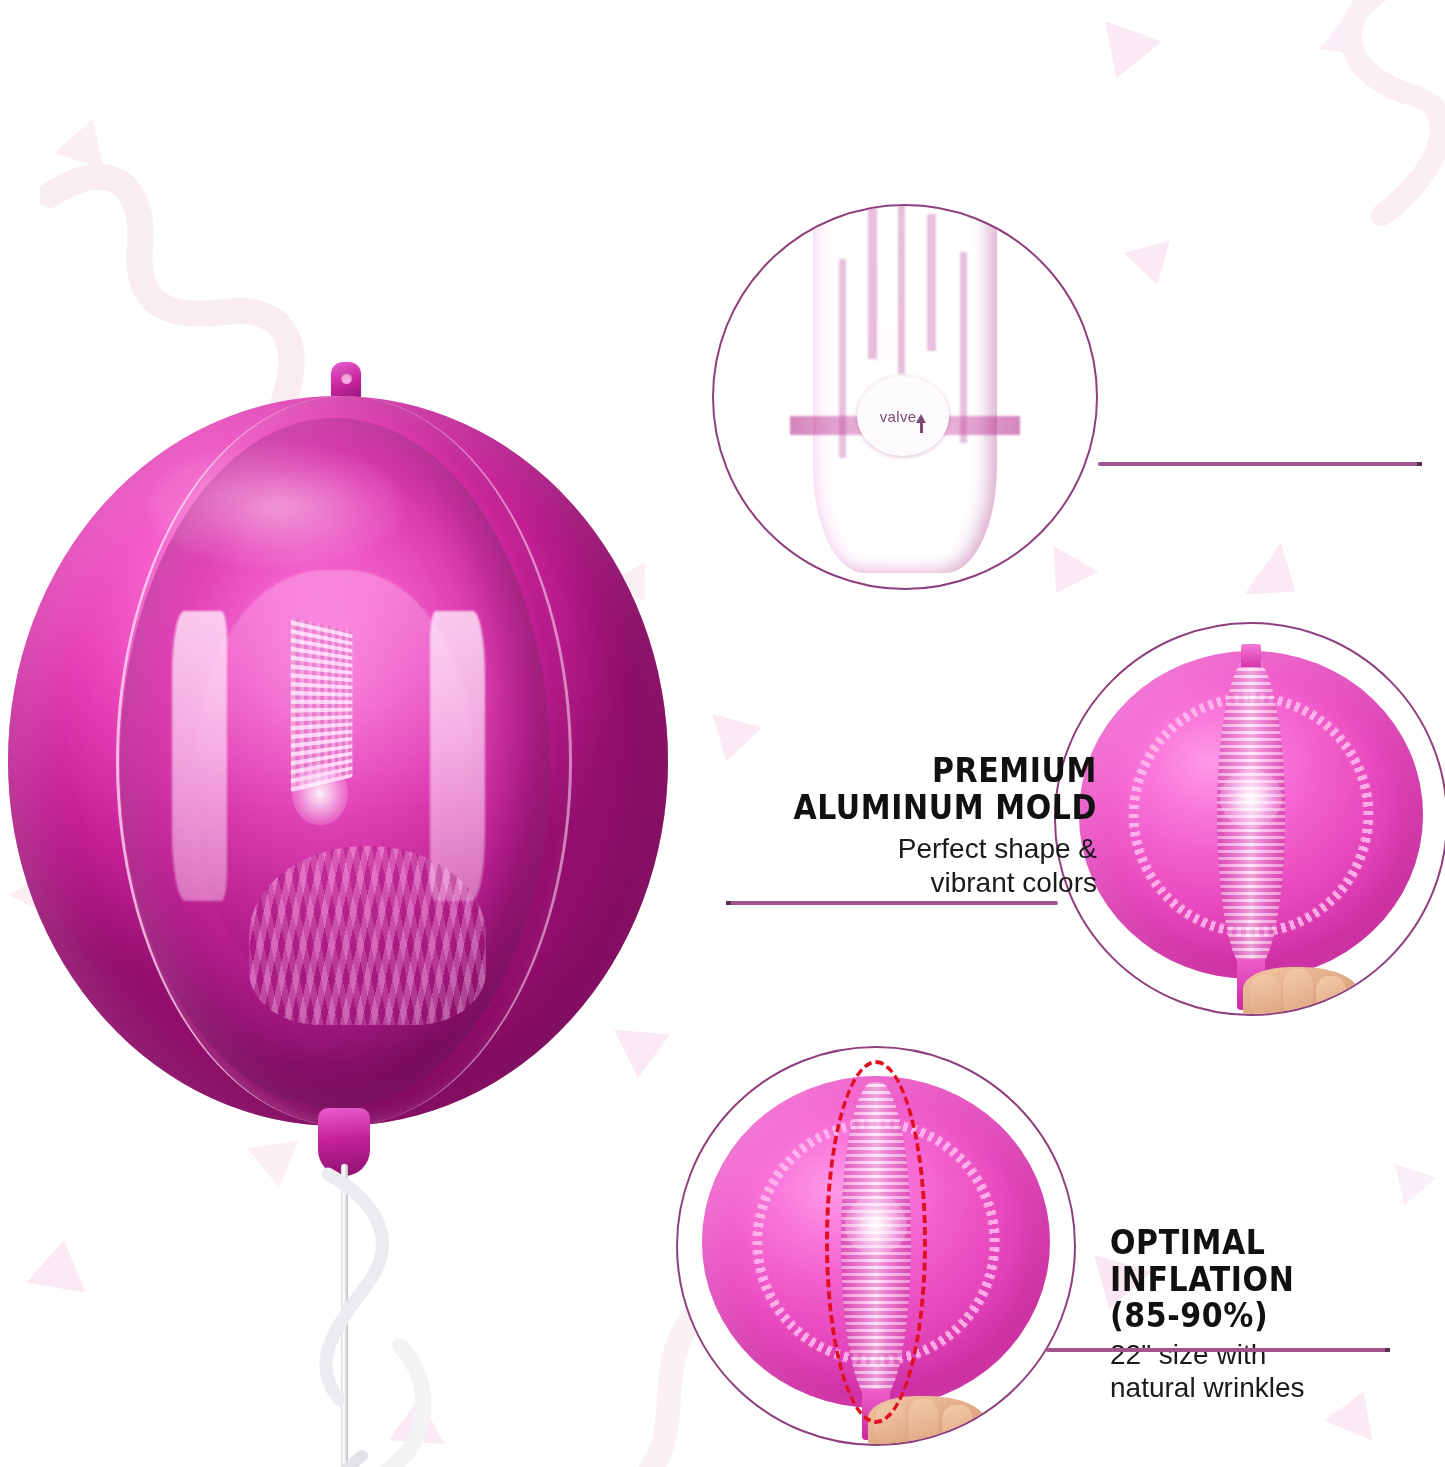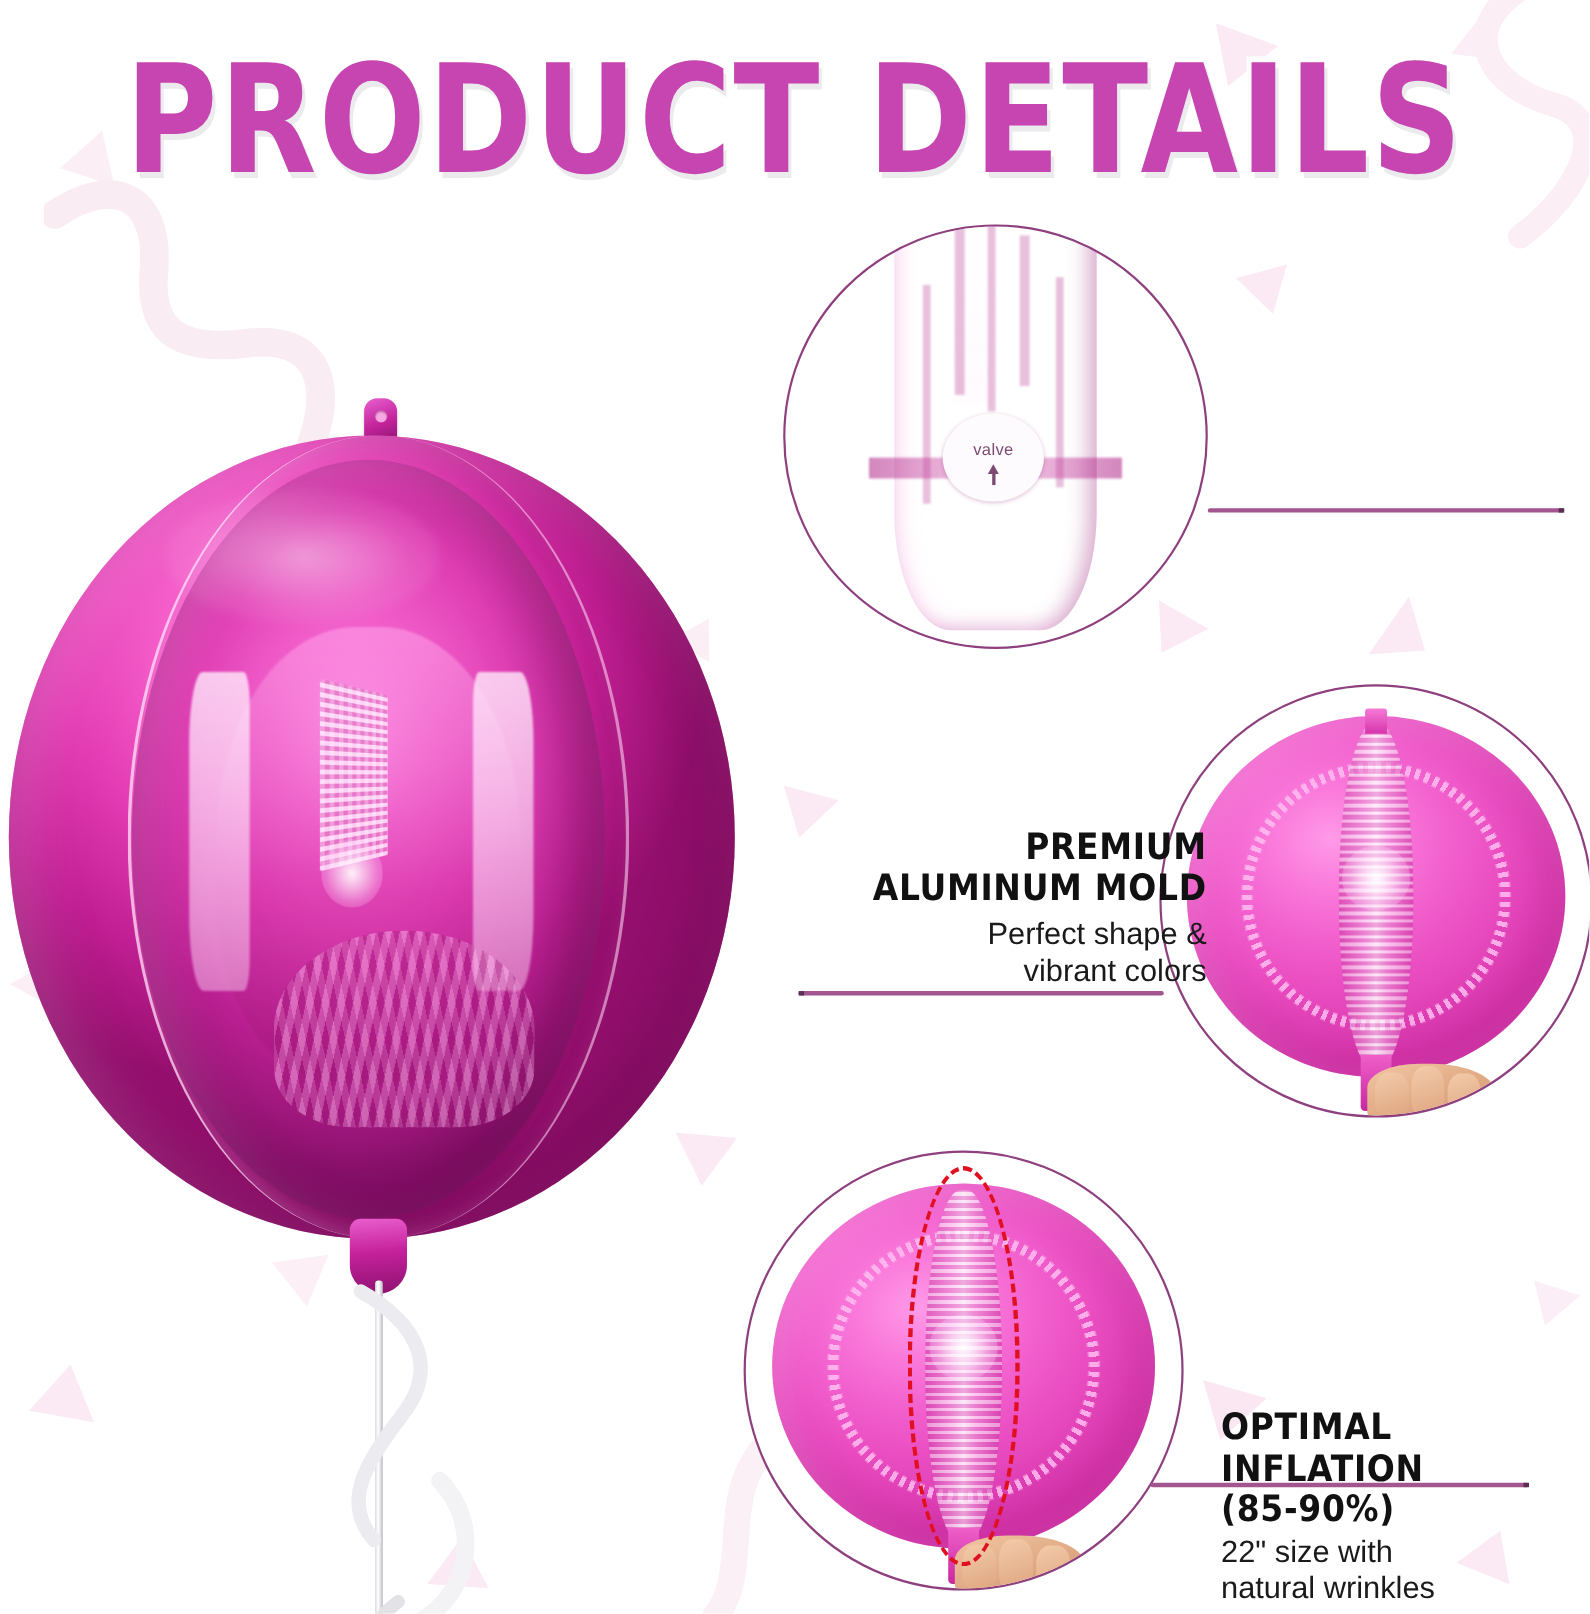--- a/index.html
+++ b/index.html
@@ -285,21 +285,21 @@
   .valve-dot {
     position: absolute;
     left: 37.5%;
     top: 44.5%;
     width: 24%;
     height: 21%;
     border-radius: 50%;
     background: #fdfbfd;
     box-shadow: 0 1px 4px rgba(140,30,110,0.30);
     display: flex;
-    flex-direction: column;
+    flex-direction: row;
     align-items: center;
     justify-content: center;
   }
   .valve-label {
     font-family: "Liberation Sans", sans-serif;
     font-size: 15px;
     color: #7c4a72;
     letter-spacing: 0.3px;
     line-height: 1;
   }
@@ -490,23 +490,20 @@
   <svg class="swirl" style="left:40px; top:150px;" width="330" height="300" viewBox="0 0 330 300">
     <path d="M10,45 C70,5 105,35 100,95 C95,150 120,170 185,162 C250,154 265,200 240,262" fill="none" stroke="#f9ecf3" stroke-width="26" stroke-linecap="round"></path>
   </svg>
   <svg class="swirl" style="left:1262px; top:0px;" width="200" height="260" viewBox="0 0 200 260">
     <path d="M120,-10 C60,30 95,80 150,95 C205,110 175,175 120,215" fill="none" stroke="#fbeef4" stroke-width="22" stroke-linecap="round"></path>
   </svg>
   <svg class="swirl" style="left:590px; top:1150px;" width="220" height="320" viewBox="0 0 220 320">
     <path d="M180,0 C120,50 160,110 110,160 C60,210 95,275 60,320" fill="none" stroke="#fbf0f5" stroke-width="24" stroke-linecap="round"></path>
   </svg>
 
-  <div class="title-wrap">
-    <span class="title-text">PRODUCT DETAILS</span>
-  </div>
 
   <div class="hero">
     <div class="hero-tab"></div>
 
     <div class="orb-outer">
       <div class="gore gore-l"></div>
     </div>
 
     <div class="orb-inner">
       <div class="refl refl-room"></div>
@@ -584,21 +581,21 @@
       <div class="foil-nozzle-bot"></div>
       <div class="hand">
         <div class="hand-finger" style="left:6%;  top:14%; width:26%; height:74%;"></div>
         <div class="hand-finger" style="left:34%; top:4%;  width:26%; height:84%;"></div>
         <div class="hand-finger" style="left:62%; top:16%; width:26%; height:72%;"></div>
       </div>
       <div class="dashed-ellipse"></div>
     </div>
   </div>
 
-  <div class="block" style="left:1110px; top:1280px; width:330px;">
+  <div class="block" style="left:1110px; top:1224px; width:330px;">
     <div class="blk-head">OPTIMAL INFLATION
 (85-90%)</div>
     <div class="blk-body">22" size with
 natural wrinkles</div>
   </div>
   <div class="rule" style="left:1046px; top:1348px; width:344px;"></div>
   <div class="rule-tick" style="left:1385px; top:1348px;"></div>
 
 </div>
 

